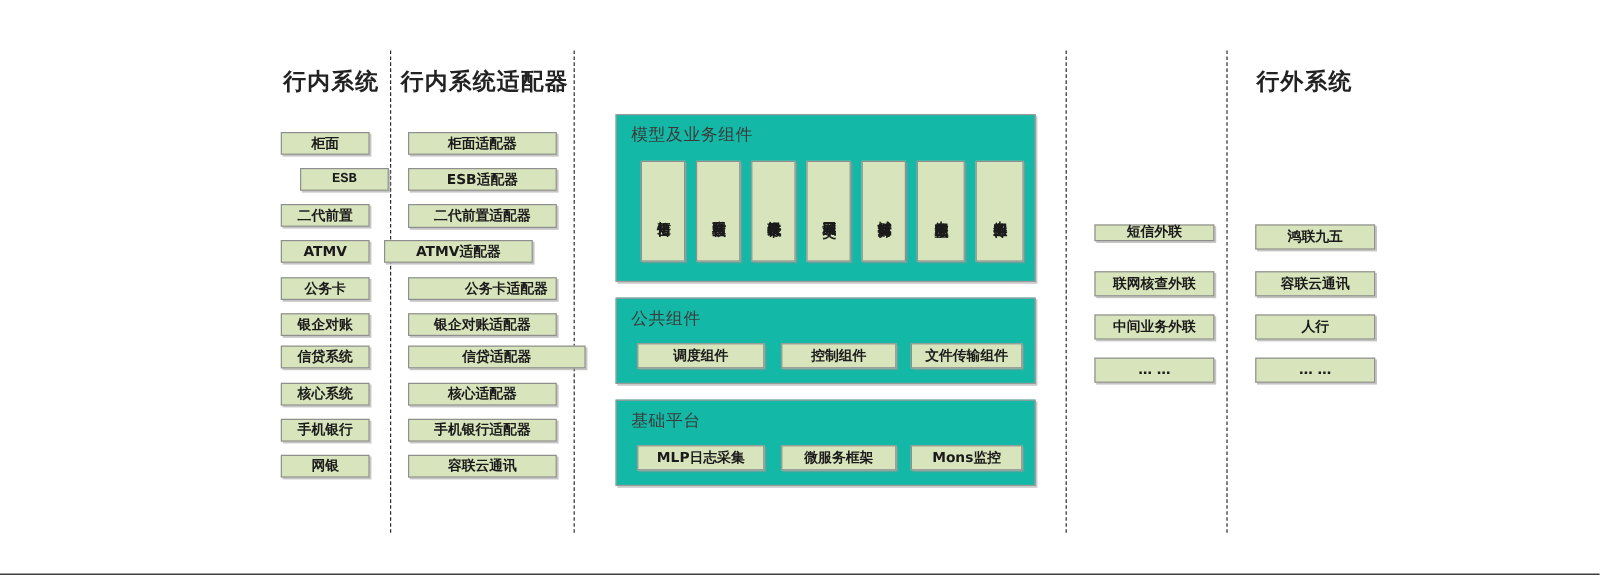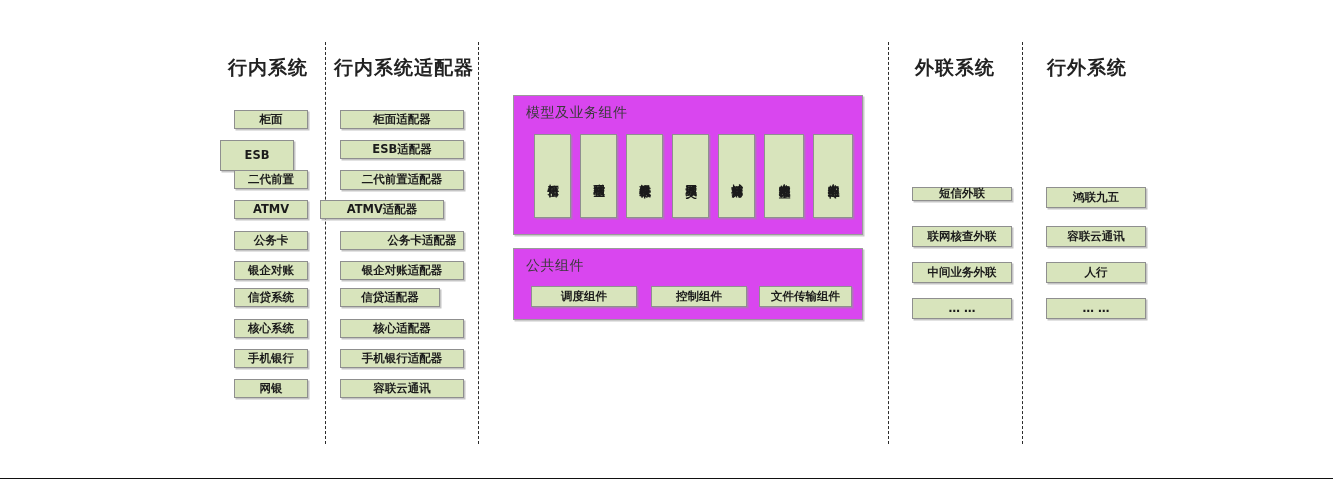--- a/index.html
+++ b/index.html
@@ -46,21 +46,21 @@
   .vbox span{
     writing-mode:vertical-rl;
     text-orientation:upright;
     font-size:11.5px;font-weight:bold;color:#1b1b1b;
     letter-spacing:.5px;line-height:1;
   }
 
   
   .bpanel{
     position:absolute;
-    background:#d946ef;
+    background:#14b8a6;
     border:1px solid #9a9a9a;
     box-shadow:1.5px 1.5px 0 rgba(150,150,150,.5);
     box-sizing:border-box;
   }
   .bpanel .ptitle{
     position:absolute;left:12px;top:8px;
     font-size:14px;color:#3a3a3a;font-weight:normal;
     letter-spacing:.5px;
   }
 
@@ -72,42 +72,42 @@
 </head>
 <body>
 
 <div class="canvas">
 
   <div class="vdash" style="left:325px;"></div>
   <div class="vdash" style="left:478px;"></div>
   <div class="vdash" style="left:888px;"></div>
   <div class="vdash" style="left:1022px;"></div>
 
-  <div class="col-title" style="left:188px;top:55px;width:120px;text-align:right;">行内系统</div>
+  <div class="col-title" style="left:216px;top:55px;width:120px;">行内系统</div>
 
   <div class="gbox" style="left:234px;top:110px;width:74px;height:19px;">柜面</div>
-  <div class="gbox" style="left:220px;top:140px;width:74px;height:31px;">ESB</div>
+  <div class="gbox" style="left:250px;top:140px;width:74px;height:19px;font-family:Liberation Mono, monospace;">ESB</div>
   <div class="gbox" style="left:234px;top:170px;width:74px;height:19px;">二代前置</div>
   <div class="gbox" style="left:234px;top:200px;width:74px;height:19px;">ATMV</div>
   <div class="gbox" style="left:234px;top:231px;width:74px;height:19px;">公务卡</div>
   <div class="gbox" style="left:234px;top:261px;width:74px;height:19px;">银企对账</div>
   <div class="gbox" style="left:234px;top:288px;width:74px;height:19px;">信贷系统</div>
   <div class="gbox" style="left:234px;top:319px;width:74px;height:19px;">核心系统</div>
   <div class="gbox" style="left:234px;top:349px;width:74px;height:19px;">手机银行</div>
   <div class="gbox" style="left:234px;top:379px;width:74px;height:19px;">网银</div>
 
   <div class="col-title" style="left:330px;top:55px;width:148px;">行内系统适配器</div>
 
   <div class="gbox" style="left:340px;top:110px;width:124px;height:19px;">柜面适配器</div>
   <div class="gbox" style="left:340px;top:140px;width:124px;height:19px;">ESB适配器</div>
   <div class="gbox" style="left:340px;top:170px;width:124px;height:20px;">二代前置适配器</div>
   <div class="gbox" style="left:320px;top:200px;width:124px;height:19px;">ATMV适配器</div>
   <div class="gbox" style="left:340px;top:231px;width:124px;height:19px;padding-left:40px;">公务卡适配器</div>
   <div class="gbox" style="left:340px;top:261px;width:124px;height:19px;">银企对账适配器</div>
-  <div class="gbox" style="left:340px;top:288px;width:100px;height:19px;">信贷适配器</div>
+  <div class="gbox" style="left:340px;top:288px;width:148px;height:19px;">信贷适配器</div>
   <div class="gbox" style="left:340px;top:319px;width:124px;height:19px;">核心适配器</div>
   <div class="gbox" style="left:340px;top:349px;width:124px;height:19px;">手机银行适配器</div>
   <div class="gbox" style="left:340px;top:379px;width:124px;height:19px;">容联云通讯</div>
 
 
   <div class="bpanel" style="left:513px;top:95px;width:350px;height:140px;">
     <div class="ptitle">模型及业务组件</div>
     <div class="vbox" style="left:20px;top:38px;width:37px;height:84px;">
         <span>短信平台</span>
       </div>
@@ -131,22 +131,27 @@
       </div>
   </div>
 
   <div class="bpanel" style="left:513px;top:248px;width:350px;height:72px;">
     <div class="ptitle">公共组件</div>
     <div class="gbox" style="left:17px;top:37px;width:106px;height:21px;">调度组件</div>
     <div class="gbox" style="left:137px;top:37px;width:96px;height:21px;">控制组件</div>
     <div class="gbox" style="left:245px;top:37px;width:93px;height:21px;">文件传输组件</div>
   </div>
 
+  <div class="bpanel" style="left:513px;top:333px;width:350px;height:72px;">
+    <div class="ptitle">基础平台</div>
+    <div class="gbox" style="left:17px;top:37px;width:106px;height:21px;">MLP日志采集</div>
+    <div class="gbox" style="left:137px;top:37px;width:96px;height:21px;">微服务框架</div>
+    <div class="gbox" style="left:245px;top:37px;width:93px;height:21px;">Mons监控</div>
+  </div>
 
-  <div class="col-title" style="left:895px;top:55px;width:120px;">外联系统</div>
 
   <div class="gbox" style="left:912px;top:187px;width:100px;height:14px;">短信外联</div>
   <div class="gbox" style="left:912px;top:226px;width:100px;height:21px;">联网核查外联</div>
   <div class="gbox" style="left:912px;top:262px;width:100px;height:21px;">中间业务外联</div>
   <div class="gbox" style="left:912px;top:298px;width:100px;height:21px;">… …</div>
 
   <div class="col-title" style="left:1027px;top:55px;width:120px;">行外系统</div>
 
   <div class="gbox" style="left:1046px;top:187px;width:100px;height:21px;">鸿联九五</div>
   <div class="gbox" style="left:1046px;top:226px;width:100px;height:21px;">容联云通讯</div>

